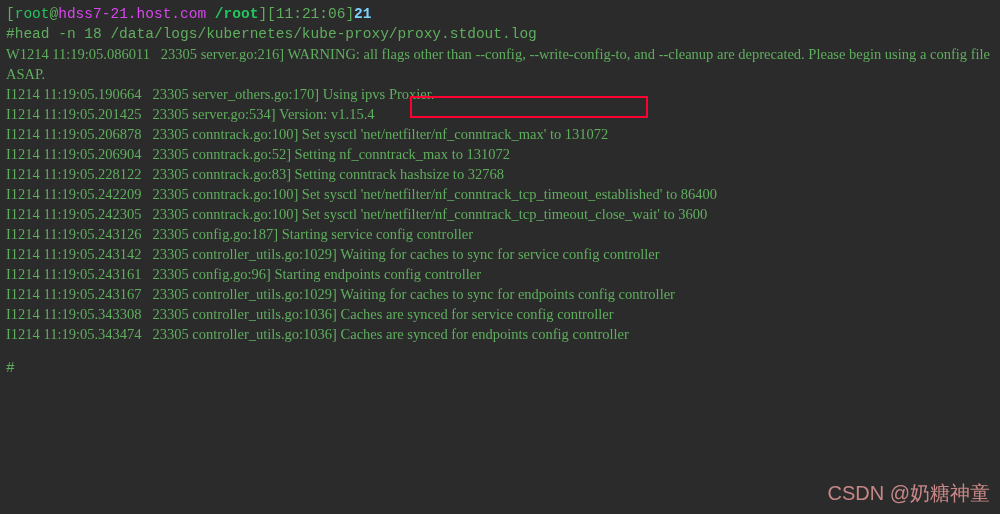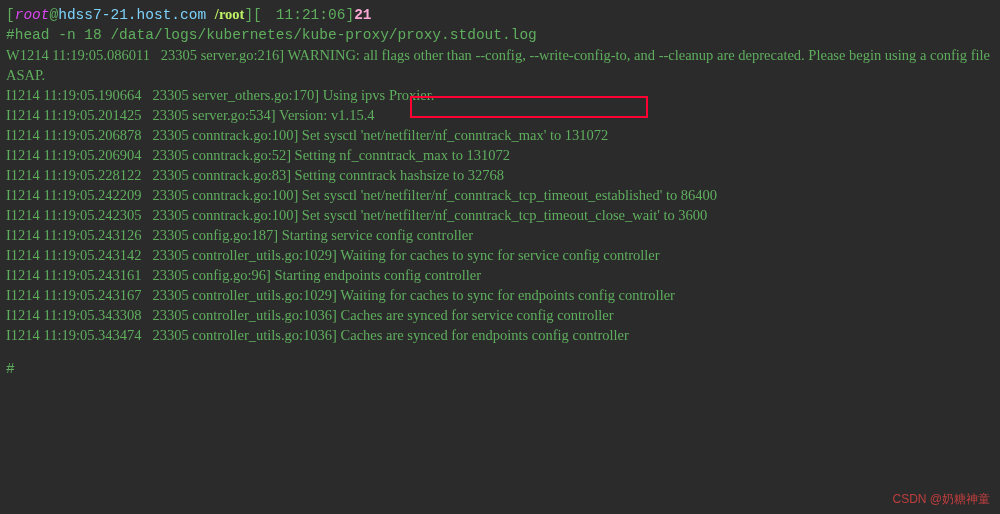--- a/index.html
+++ b/index.html
@@ -12,40 +12,40 @@
       font-family: 'Consolas', 'Courier New', monospace;
       font-size: 14.5px;
       line-height: 1.38;
       padding: 4px 6px;
       width: 1000px;
       height: 514px;
       overflow: hidden;
       position: relative;
       color: #5fae5e;
     }
-    .prompt-user { color: #d946ef; font-style: italic; }
+    .prompt-user { color: #22c55e; }
     .prompt-at { color: #5fae5e; }
-    .prompt-host { color: #7dd3fc; }
-    .prompt-cwd { color: #bef264; font-weight: bold; font-family: Liberation Serif, serif; }
-    .prompt-time { color: #5fae5e; margin-left: 14px; }
-    .prompt-hist { color: #f9a8d4; font-weight: bold; }
+    .prompt-host { color: #d946ef; }
+    .prompt-cwd { color: #22c55e; font-weight: bold; }
+    .prompt-time { color: #5fae5e; }
+    .prompt-hist { color: #7dd3fc; font-weight: bold; }
     .prompt-bracket { color: #5fae5e; }
     .cmd-line { color: #5fae5e; }
     .highlight-box {
       position: absolute;
       border: 2px solid #ff0033;
       pointer-events: none;
     }
     .watermark {
       position: absolute;
       bottom: 6px;
       right: 10px;
-      color: #ef4444;
+      color: #fca5a5;
       font-family: sans-serif;
-      font-size: 12px;
+      font-size: 20px;
       opacity: 0.75;
     }
     pre {
       font-family: Liberation Serif, serif;
       white-space: pre-wrap;
       word-break: break-all;
     }
   </style>
 </head>
 <body>

